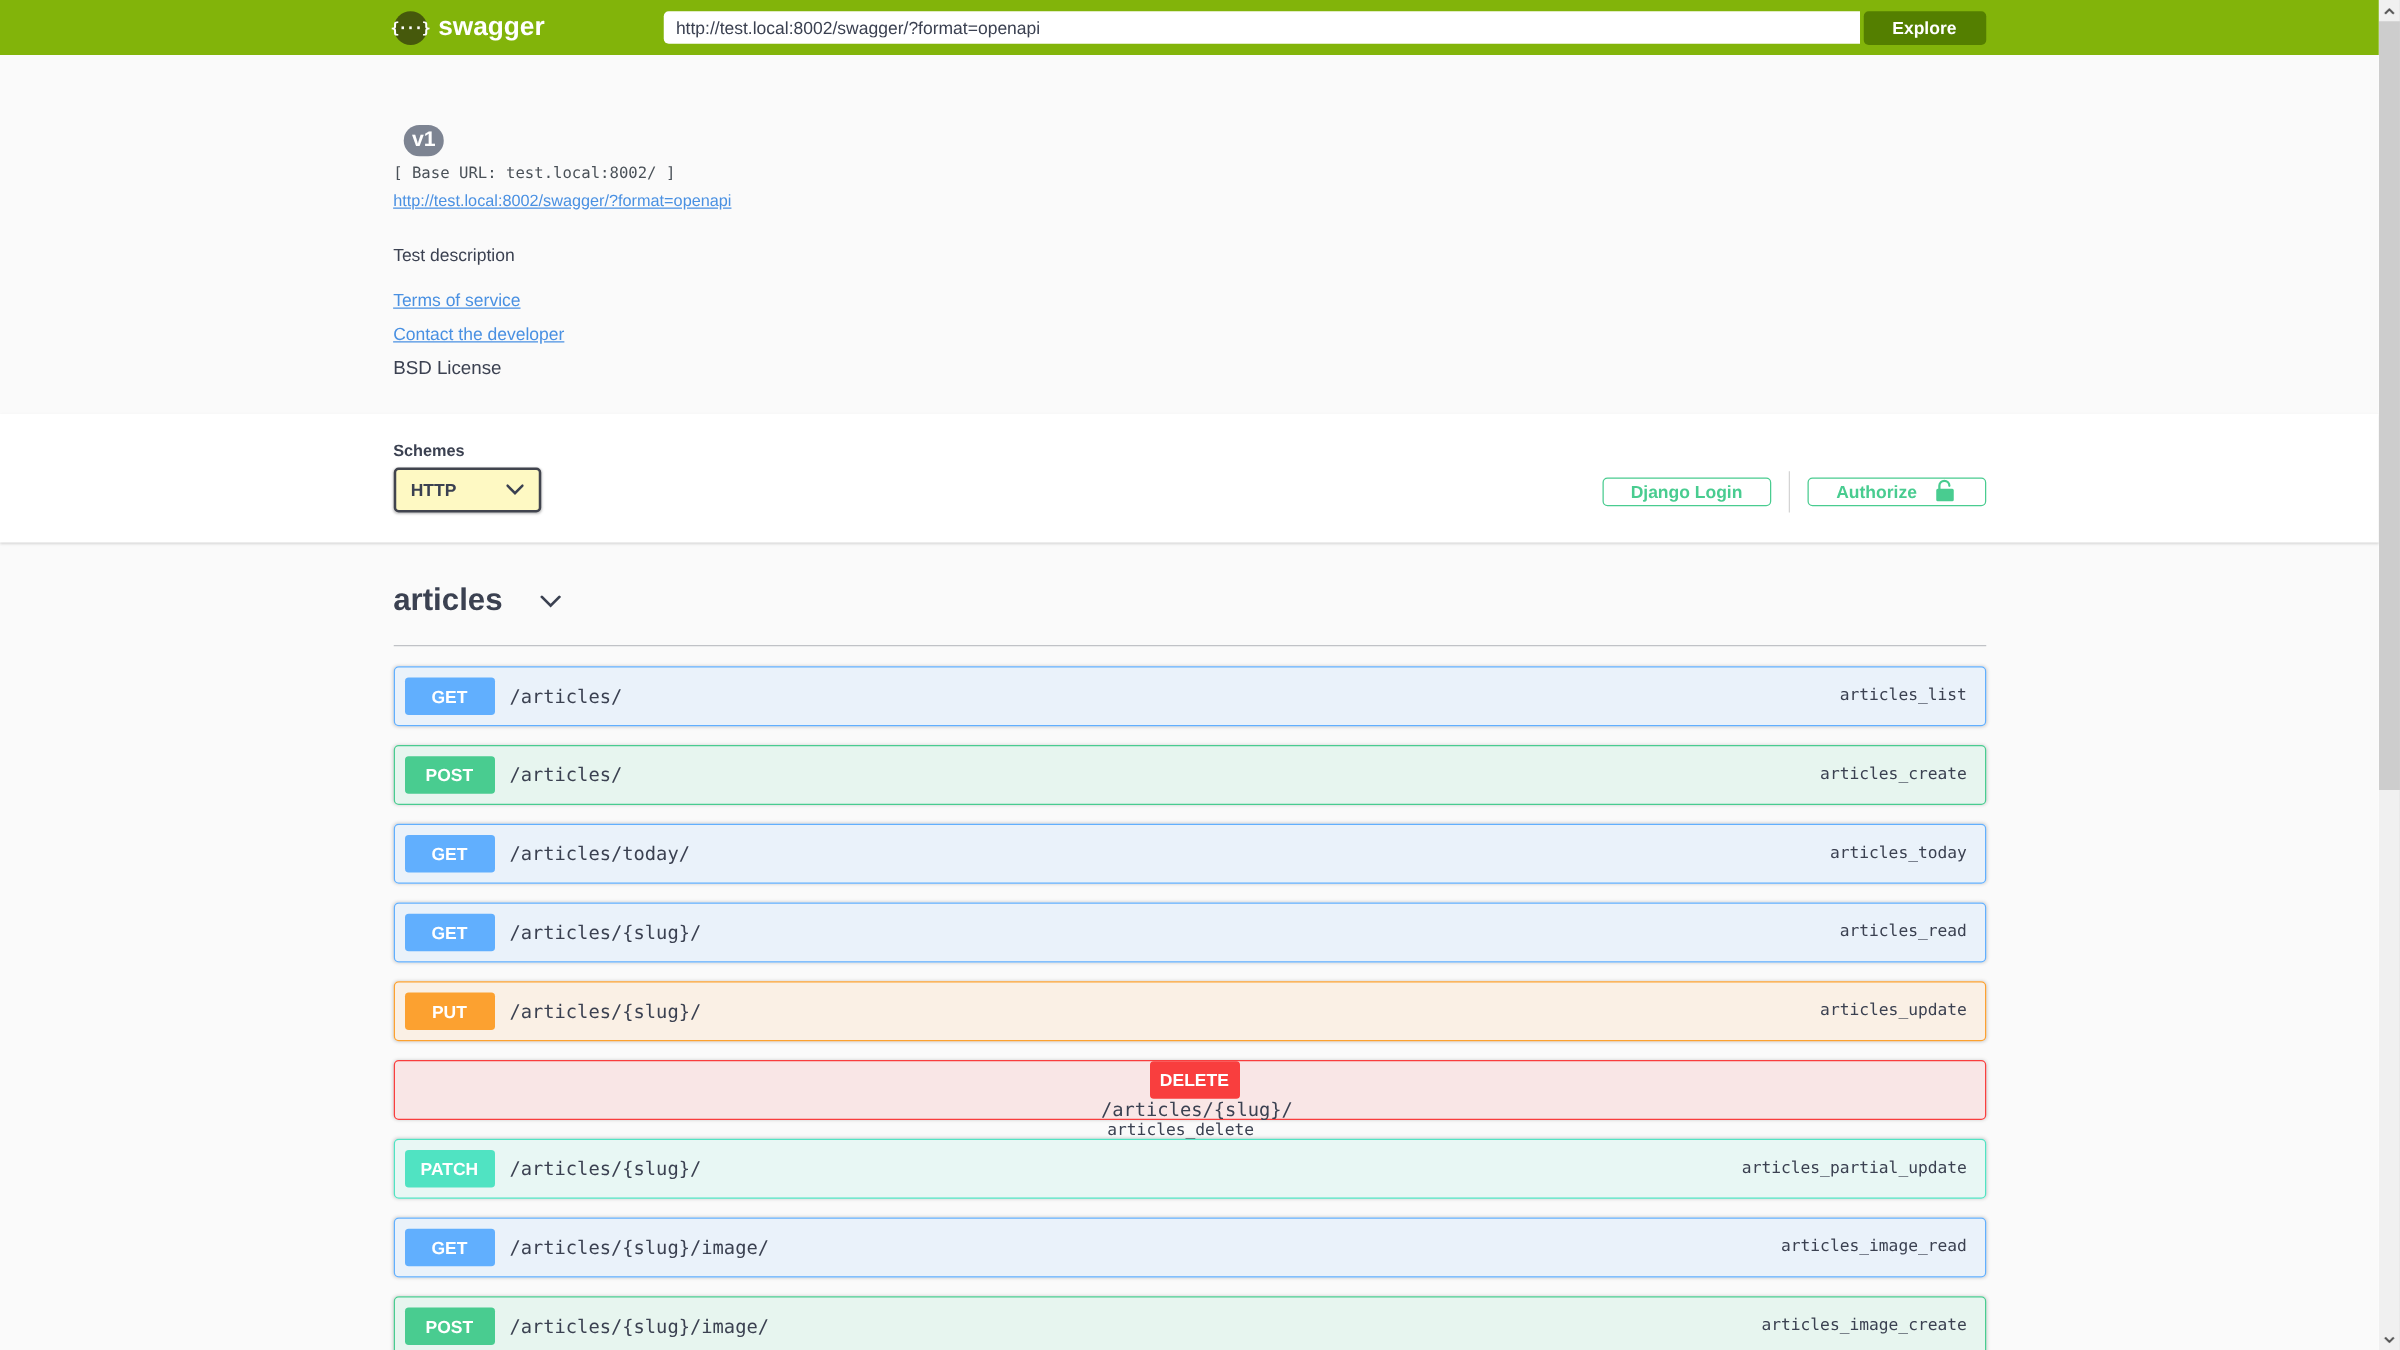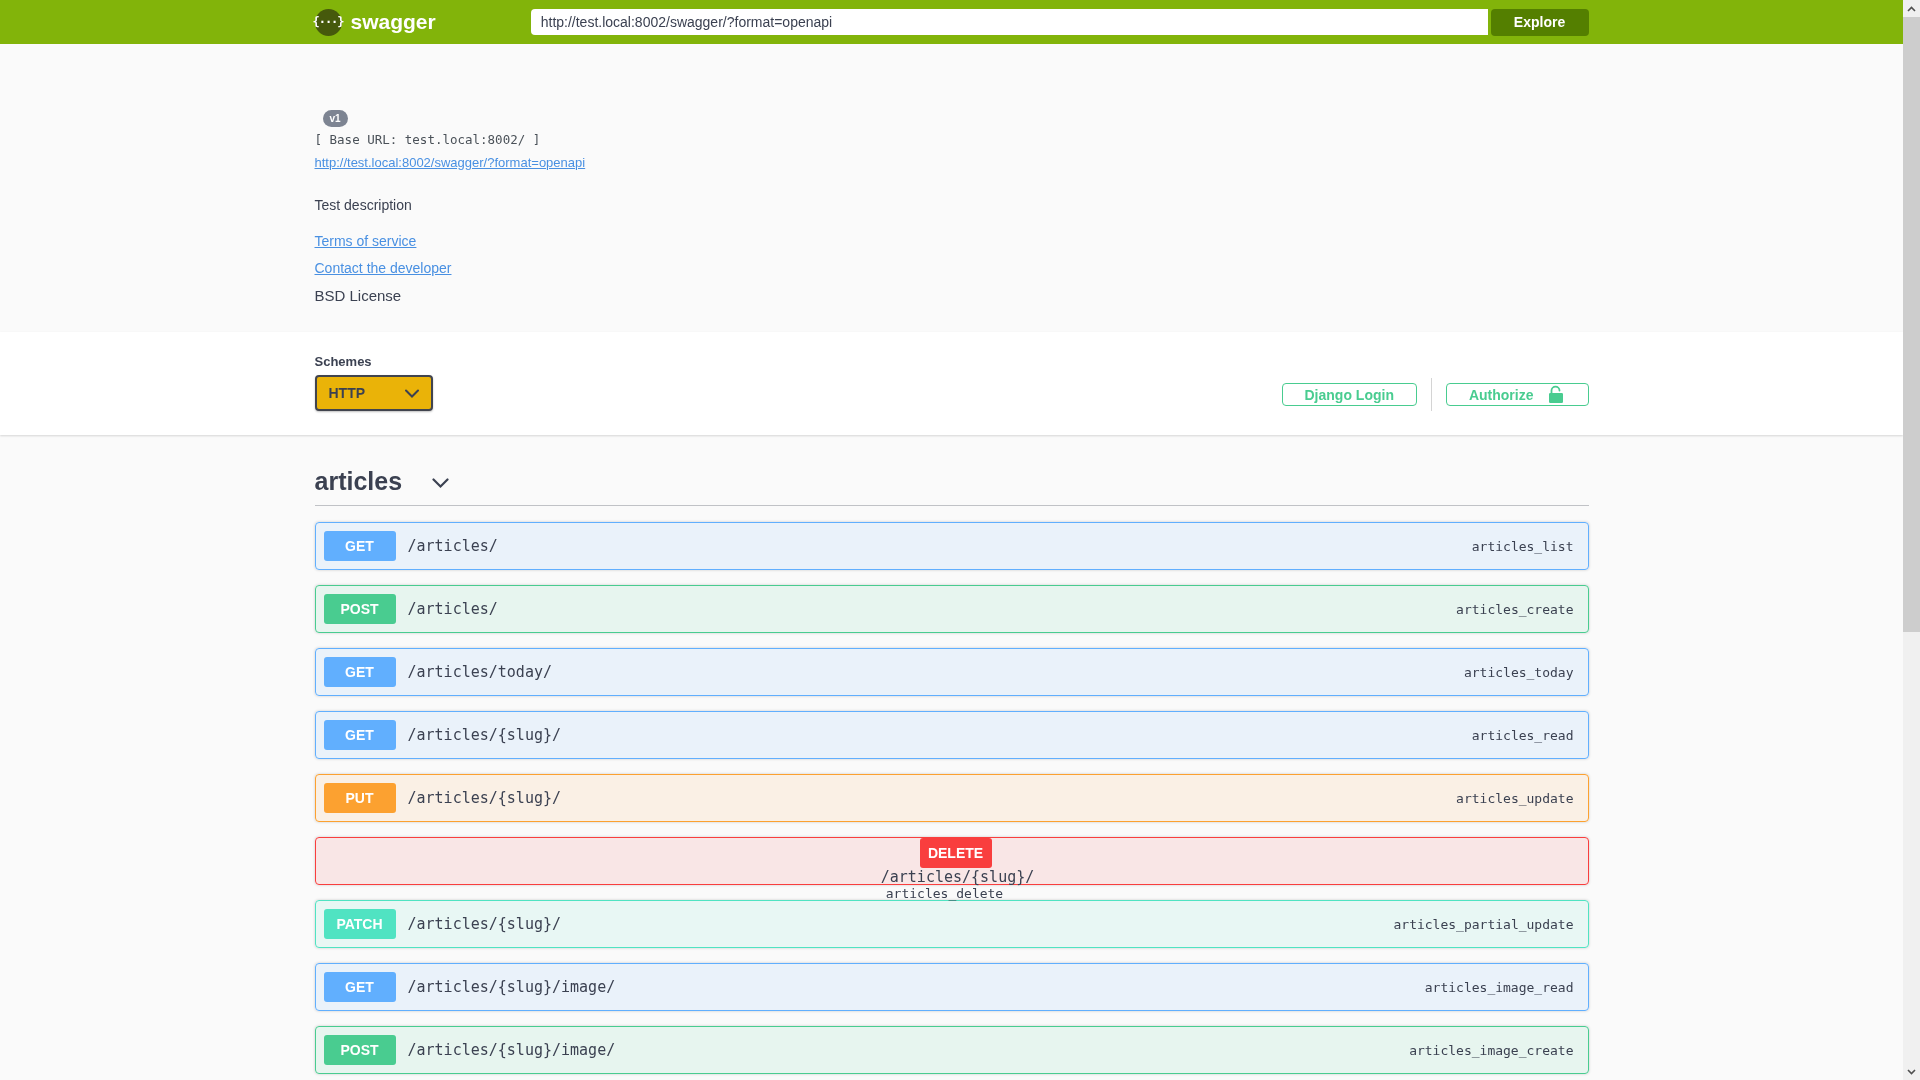--- a/index.html
+++ b/index.html
@@ -21,53 +21,53 @@
   .download-url-wrapper { flex: 1; display: flex; margin-left: 95px; align-items: center; }
   .url-input { flex: 1; height: 26px; border: none; border-radius: 4px 0 0 4px; padding: 0 10px;
     font-size: 14px; color: #3b4151; font-family: "Liberation Sans", sans-serif; outline: none; background: #fff; }
   .explore-btn { width: 98px; height: 27px; margin-left: 3px; background: var(--explore-bg, #547f00);
     border: none; border-radius: 4px; color: #fff; font-size: 14px; font-weight: 700; cursor: pointer;
     font-family: "Liberation Sans", sans-serif; }
 
   
   .info-section .container { padding: 48px 0 28px 0; }
   .api-title { font-size: 36px; font-weight: 700; color: #3b4151; display: flex; align-items: flex-start; line-height: 40px; }
-  .version-badge { background: #7d8492; color: #fff; font-size: 10px; font-weight: 600;
-    border-radius: 57px; padding: 3px 7px; margin-left: 8px; margin-top: 18px; line-height: 1.1; }
+  .version-badge { background: #7d8492; color: #fff; font-size: 17px; font-weight: 600;
+    border-radius: 57px; padding: 3px 7px; margin-left: 8px; margin-top: 8px; line-height: 1.1; }
   .base-url { font-family: "DejaVu Sans Mono", "Liberation Mono", monospace; font-size: 12.5px;
     color: #4a5158; margin-top: 5px; }
   .spec-link { display: inline-block; margin-top: 8px; font-size: 13px; color: var(--link-blue, #4990e2);
     text-decoration: underline; cursor: pointer; }
   .api-description { margin-top: 26px; font-size: 14px; color: #3b4151; }
   .info-link { display: block; width: fit-content; font-size: 14px; color: var(--link-blue, #4990e2);
     text-decoration: underline; cursor: pointer; }
   .info-link.terms { margin-top: 20px; }
   .info-link.contact { margin-top: 11px; }
   .license-text { margin-top: 11px; font-size: 15px; color: #3b4151; }
 
   
   .scheme-container { background: #fff; box-shadow: 0 1px 2px 0 rgba(0,0,0,0.15); }
   .scheme-row { padding: 22px 0 24px 0; display: flex; align-items: flex-end; justify-content: space-between; }
   .schemes-label { display: block; font-size: 13px; font-weight: 700; color: #3b4151; margin-bottom: 6px; }
-  .scheme-select { width: 118px; height: 33px; border: 2px solid #41444e; border-radius: 4px; background: #eab308;
+  .scheme-select { width: 118px; height: 33px; border: 2px solid #41444e; border-radius: 4px; background: #fef9c3;
     display: flex; align-items: center; justify-content: space-between; padding: 16px 12px; cursor: pointer;
     font-size: 14px; font-weight: 700; color: #3b4151; box-shadow: 0 1px 2px 0 rgba(0,0,0,0.25); }
   .auth-wrapper { display: flex; align-items: center; }
   .auth-btn { height: 23px; background: transparent; border: 1px solid var(--auth-green, #49cc90);
     border-radius: 4px; color: var(--auth-green, #49cc90); font-size: 14px; font-weight: 700;
     padding: 0 22px; cursor: pointer; display: flex; align-items: center;
     font-family: "Liberation Sans", sans-serif; }
   .auth-btn .btn-icon { margin-left: 12px; display: inline-flex; }
   .auth-divider { width: 1px; height: 33px; background: #d4d4d4; margin: 0 14px; }
 
   
   .operations { padding-top: 32px; padding-bottom: 40px; }
   .opblock-section { margin-bottom: 24px; }
   .section-header { display: flex; align-items: center; border-bottom: 1px solid rgba(59,65,81,.3);
-    padding-bottom: 10px; cursor: pointer; gap: 16px; }
+    padding-bottom: 22px; cursor: pointer; gap: 16px; }
   .section-title { font-size: 25px; font-weight: 700; color: #3b4151; line-height: 28px; }
   .section-chevron { margin-left: 14px; margin-top: 4px; }
   .opblock-list { padding-top: 16px; }
   .opblock { height: 48px; border-radius: 4px; border: 1px solid; margin-bottom: 15px;
     display: flex; align-items: center; box-shadow: 0 0 3px rgba(0,0,0,.19); cursor: pointer; }
   .method-badge { width: 72px; height: 30px; line-height: 30px; margin-left: 8px; border-radius: 3px;
     color: #fff; font-size: 14px; font-weight: 700; text-align: center;
     font-family: "Liberation Sans", sans-serif; flex: none; }
   .op-path { margin-left: 12px; font-family: "DejaVu Sans Mono", "Liberation Mono", monospace;
     font-size: 15px; color: #3b4151; flex: 1; }

